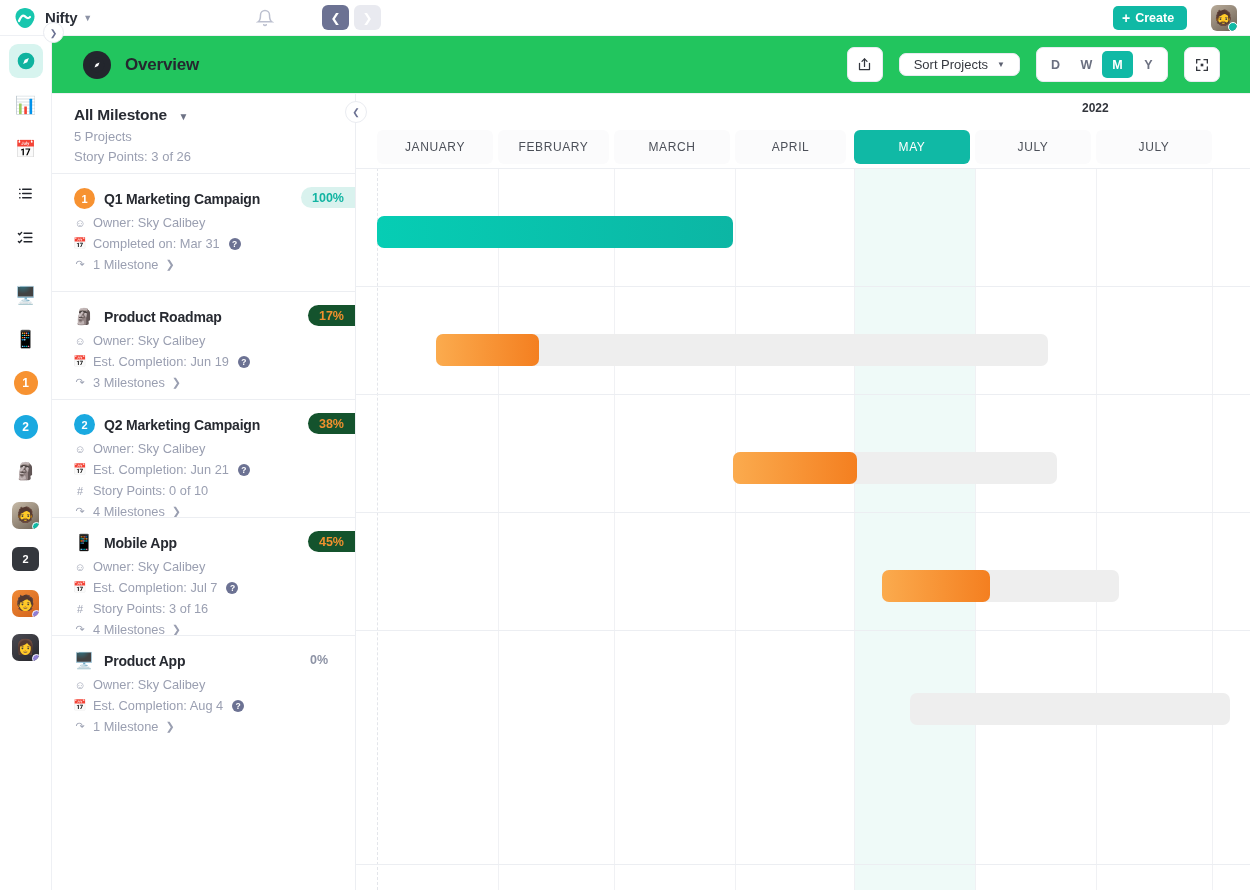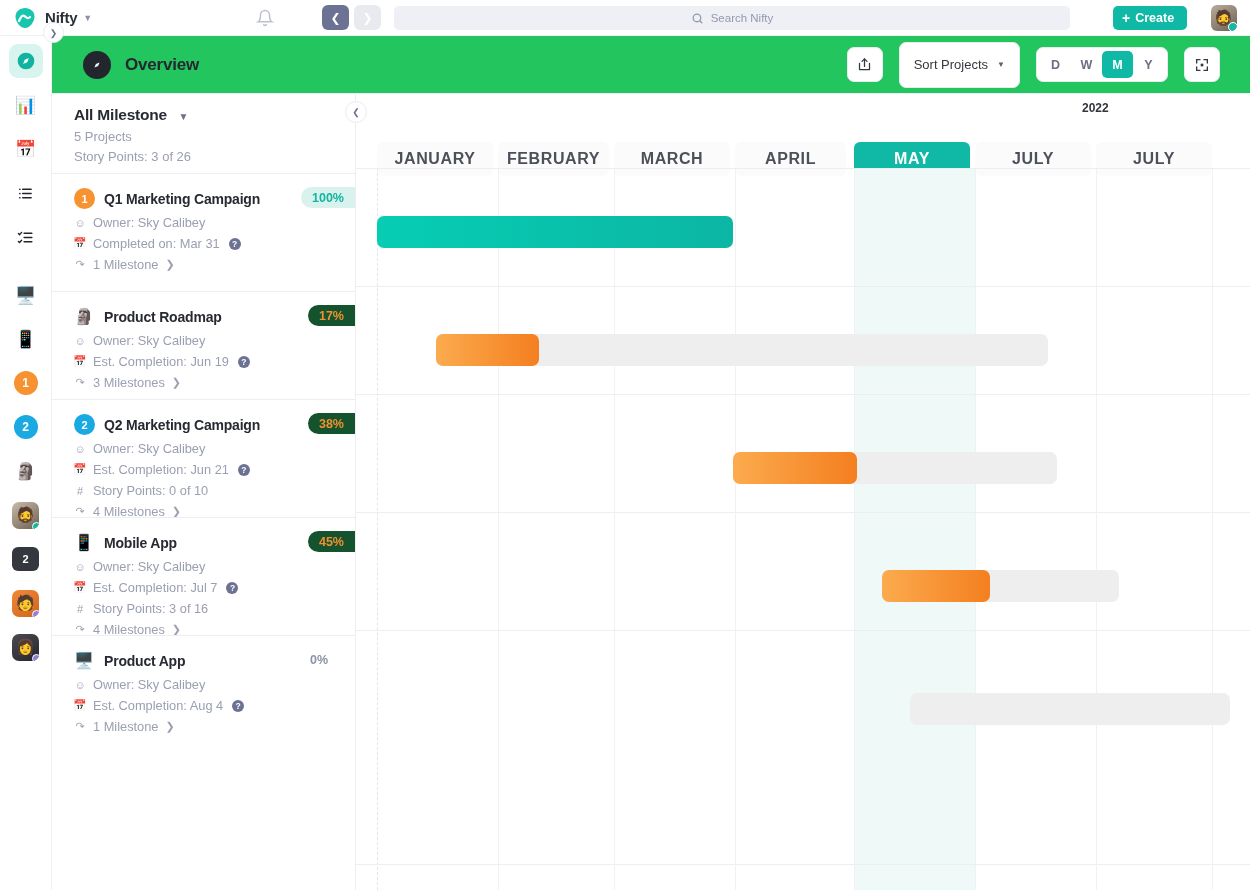--- a/index.html
+++ b/index.html
@@ -116,21 +116,21 @@
   }
   .ph-title { font-size: 17px; font-weight: bold; color: #25282f; margin-left: 14px; letter-spacing: -0.2px; }
 
   .ph-right { margin-left: auto; display: flex; align-items: center; gap: 0; padding-right: 30px; }
   .iconbtn {
     width: 36px; height: 35px; border: 1px solid #e8eaf0; border-radius: 7px;
     background: #fff; display: flex; align-items: center; justify-content: center;
     color: #35383f; font-size: 14px;
   }
   .sortbtn {
-    height: 46px; border: 1px solid #e8eaf0; border-radius: 7px; background: #fff;
+    height: 23px; border: 1px solid #e8eaf0; border-radius: 7px; background: #fff;
     padding: 0 14px; display: flex; align-items: center; gap: 9px;
     font-size: 13px; color: #35383f; font-family: inherit; margin-left: 16px;
   }
   .dwmy {
     margin-left: 16px; height: 35px; border: 1px solid #e8eaf0; border-radius: 7px;
     background: #fff; display: flex; align-items: center; padding: 3px;
   }
   .dwmy-btn {
     width: 31px; height: 27px; border-radius: 5px; border: none; background: transparent;
     font-size: 12.5px; font-weight: bold; color: #6b7080; font-family: inherit;
@@ -194,23 +194,23 @@
     border-radius: 50%; background: #fff; border: 1px solid #eaecf1;
     display: flex; align-items: center; justify-content: center;
     color: #6c7293; font-size: 9px; z-index: 20;
   }
   .year-label {
     position: absolute; top: 7px; left: 726px; font-size: 12px;
     font-weight: bold; color: #32353c;
   }
   .monthrow { position: absolute; top: 32px; left: 0; width: 894px; height: 34px; }
   .monthcell {
-    position: absolute; top: 16px; height: 34px; border-radius: 6px;
+    position: absolute; top: 4px; height: 34px; border-radius: 6px;
     background: #fbfbfc; display: flex; align-items: center; justify-content: center;
-    font-size: 16px; font-weight: bold; color: #4c5059; letter-spacing: 0.6px;
+    font-size: 12px; font-weight: normal; color: #4c5059; letter-spacing: 0.6px;
   }
   .monthcell.cur { background: #10b9a5; color: #fff; }
 
   .grid-cols { position: absolute; top: 74px; left: 0; width: 894px; height: 722px; }
   .gcol { position: absolute; top: 0; height: 722px; }
   .gcol .line { position: absolute; left: 0; top: 0; width: 1px; height: 722px; background: #f0f1f4; }
   .gcol.today-col { background: #effaf8; }
   .gcol.dashed .line { background: transparent; border-left: 1px dashed #e3e5ea; }
 
   .rowsep { position: absolute; left: 0; width: 894px; height: 1px; background: #eceef2; }
@@ -250,29 +250,20 @@
       <path d="M18 8a6 6 0 0 0-12 0c0 7-3 9-3 9h18s-3-2-3-9"></path>
         <path d="M13.7 21a2 2 0 0 1-3.4 0"></path>
     </svg>
   </span>
 
   <div class="navarrows">
     <div class="navbtn back">❮</div>
     <div class="navbtn fwd">❯</div>
   </div>
 
-  <div class="topsearch">
-    <div class="ts-inner">
-      <svg width="13" height="13" viewBox="0 0 24 24" fill="none" stroke="#9499ad" stroke-width="2.4">
-        <circle cx="11" cy="11" r="7"></circle>
-          <path d="M20 20l-3.5-3.5" stroke-linecap="round"></path>
-      </svg>
-      <span class="topsearch-ph">Search Nifty</span>
-    </div>
-  </div>
 
   <button class="createbtn">
     <span style="font-size:14px;line-height:1">+</span>
     <span>Create</span>
   </button>
 
   <div class="avatar-top">
     <span>🧔</span>
   </div>
 </div>

